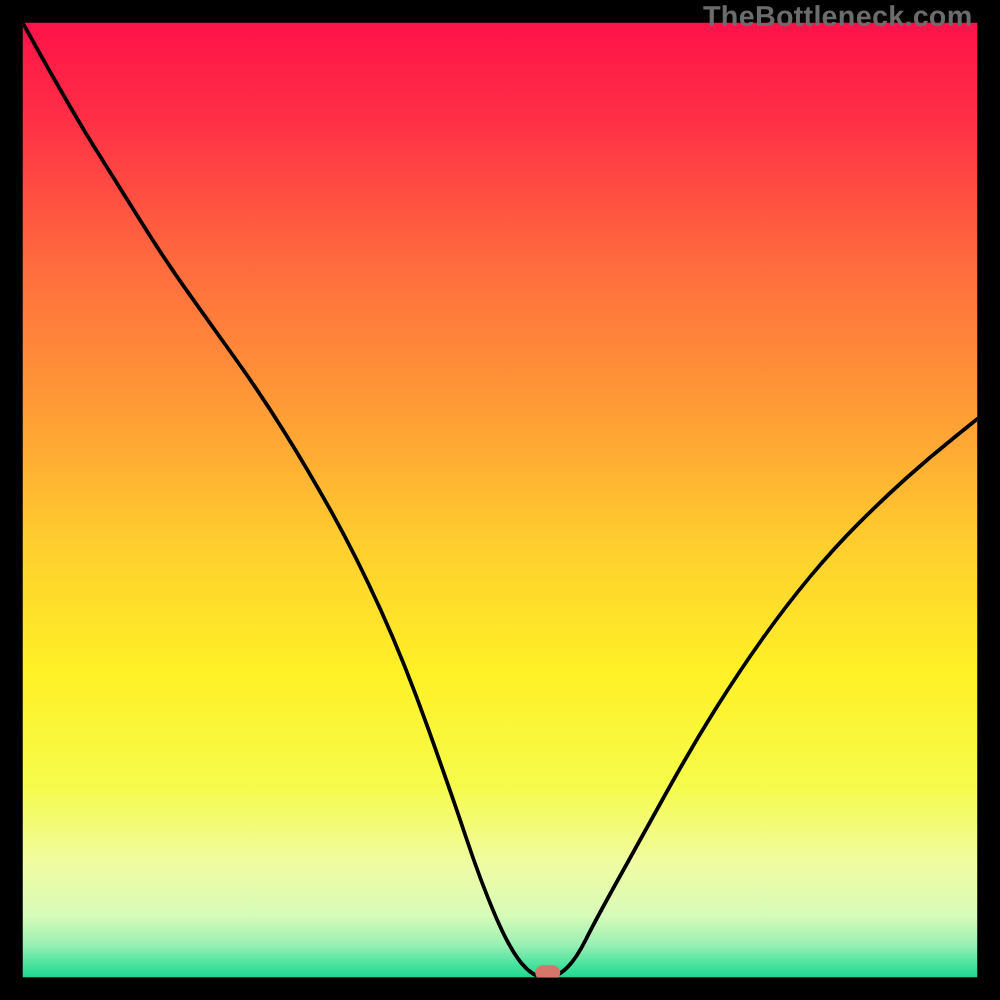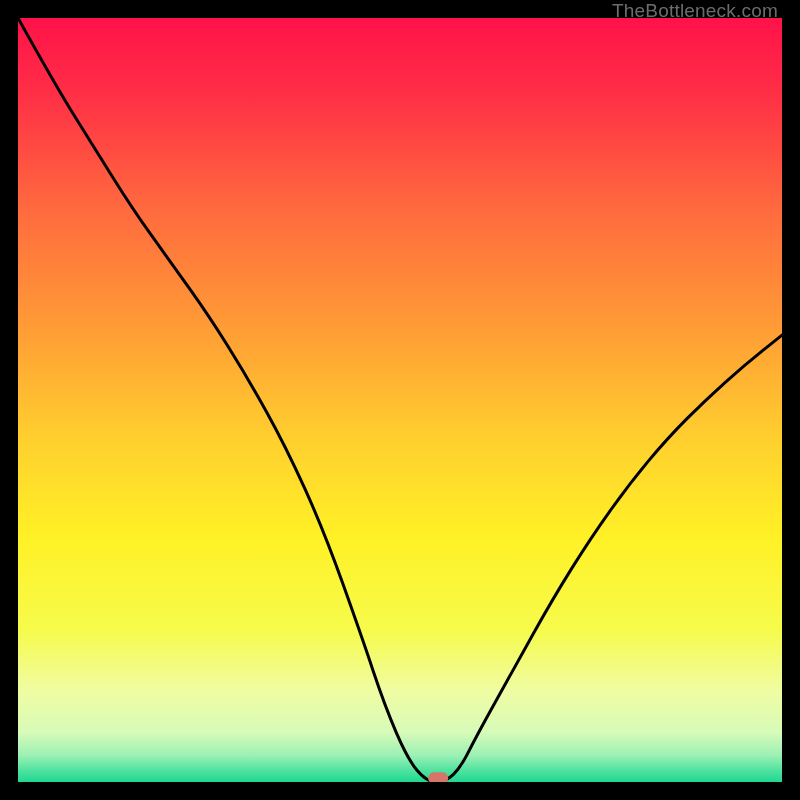--- a/index.html
+++ b/index.html
@@ -24,22 +24,22 @@
     left: 0;
     top: 0;
     width: 764px;
     height: 764px;
   }
   .watermark {
     position: absolute;
     top: 0;
     right: 22px;
     color: #6c6c6c;
-    font-size: 19px;
-    font-weight: 400;
+    font-size: 23px;
+    font-weight: 700;
     letter-spacing: 0.2px;
   }
 </style>
 </head>
 <body>
 
 <div class="frame">
   <svg class="plot-area" viewBox="0 0 764 764">
     <defs>
       <linearGradient id="bg-grad" x1="0" y1="0" x2="0" y2="1">

